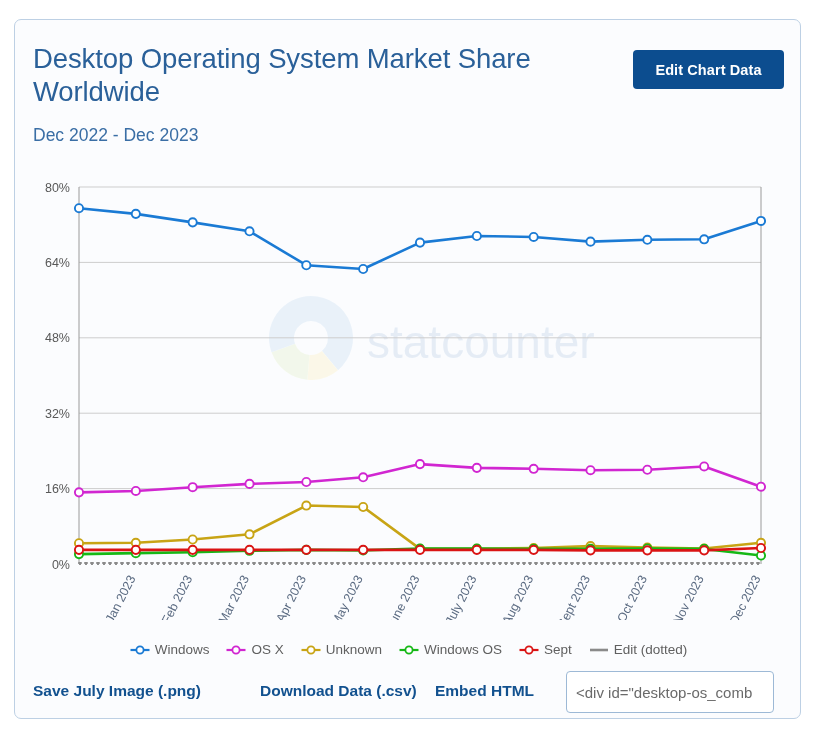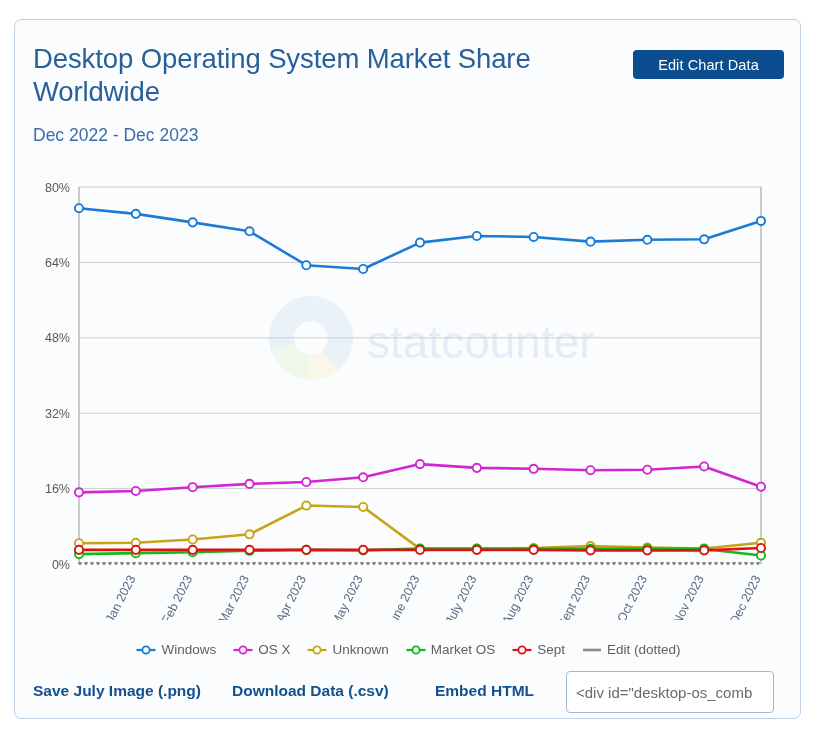--- a/index.html
+++ b/index.html
@@ -43,28 +43,28 @@
   .subtitle {
     position: absolute;
     left: 0; top: 83px;
     font-size: 17.5px;
     font-weight: 400;
     color: #3a6ea5;
   }
   .edit-btn {
     position: absolute;
     left: 618px; top: 30px;
-    width: 151px; height: 29px;
+    width: 151px; height: 39px;
     background: #0c4d8f;
     color: #ffffff;
     border: none;
     border-radius: 4px;
     font-family: "Liberation Sans", sans-serif;
     font-size: 14.5px;
-    font-weight: normal;
+    font-weight: bold;
     cursor: pointer;
     letter-spacing: 0.1px;
   }
   
   .chart-wrap {
     position: absolute;
     left: 0; top: 0;
     width: 787px; height: 700px;
     pointer-events: none;
   }
@@ -104,21 +104,21 @@
     position: absolute;
     top: 17px;
     font-size: 15.5px;
     font-weight: bold;
     color: #12518f;
     text-decoration: none;
     white-space: nowrap;
     cursor: pointer;
   }
   .link-png  { left: 18px; }
-  .link-csv  { left: 217px; }
+  .link-csv  { left: 245px; }
   .link-embed{ left: 420px; }
   .embed-input {
     position: absolute;
     left: 551px; top: 6px;
     width: 208px; height: 42px;
     border: 1px solid #9db9d6;
     border-radius: 4px;
     background: #ffffff;
     color: #6a6a6a;
     font-family: "Liberation Sans", sans-serif;
@@ -284,21 +284,21 @@
             <line x1="0.5" y1="6" x2="19.5" y2="6" stroke="#c8a415" stroke-width="2.2"></line>
             <circle cx="10" cy="6" r="3.6" fill="#ffffff" stroke="#c8a415" stroke-width="1.8"></circle>
           </svg>
           <span class="legend-label">Unknown</span>
         </div>
         <div class="legend-item">
           <svg class="legend-mark" width="20" height="12">
             <line x1="0.5" y1="6" x2="19.5" y2="6" stroke="#16b816" stroke-width="2.2"></line>
             <circle cx="10" cy="6" r="3.6" fill="#ffffff" stroke="#16b816" stroke-width="1.8"></circle>
           </svg>
-          <span class="legend-label">Market OS</span>
+          <span class="legend-label">Windows OS</span>
         </div>
         <div class="legend-item">
           <svg class="legend-mark" width="20" height="12">
             <line x1="0.5" y1="6" x2="19.5" y2="6" stroke="#da1414" stroke-width="2.2"></line>
             <circle cx="10" cy="6" r="3.6" fill="#ffffff" stroke="#da1414" stroke-width="1.8"></circle>
           </svg>
           <span class="legend-label">Sept</span>
         </div>
         <div class="legend-item">
           <svg class="legend-mark" width="20" height="12">

